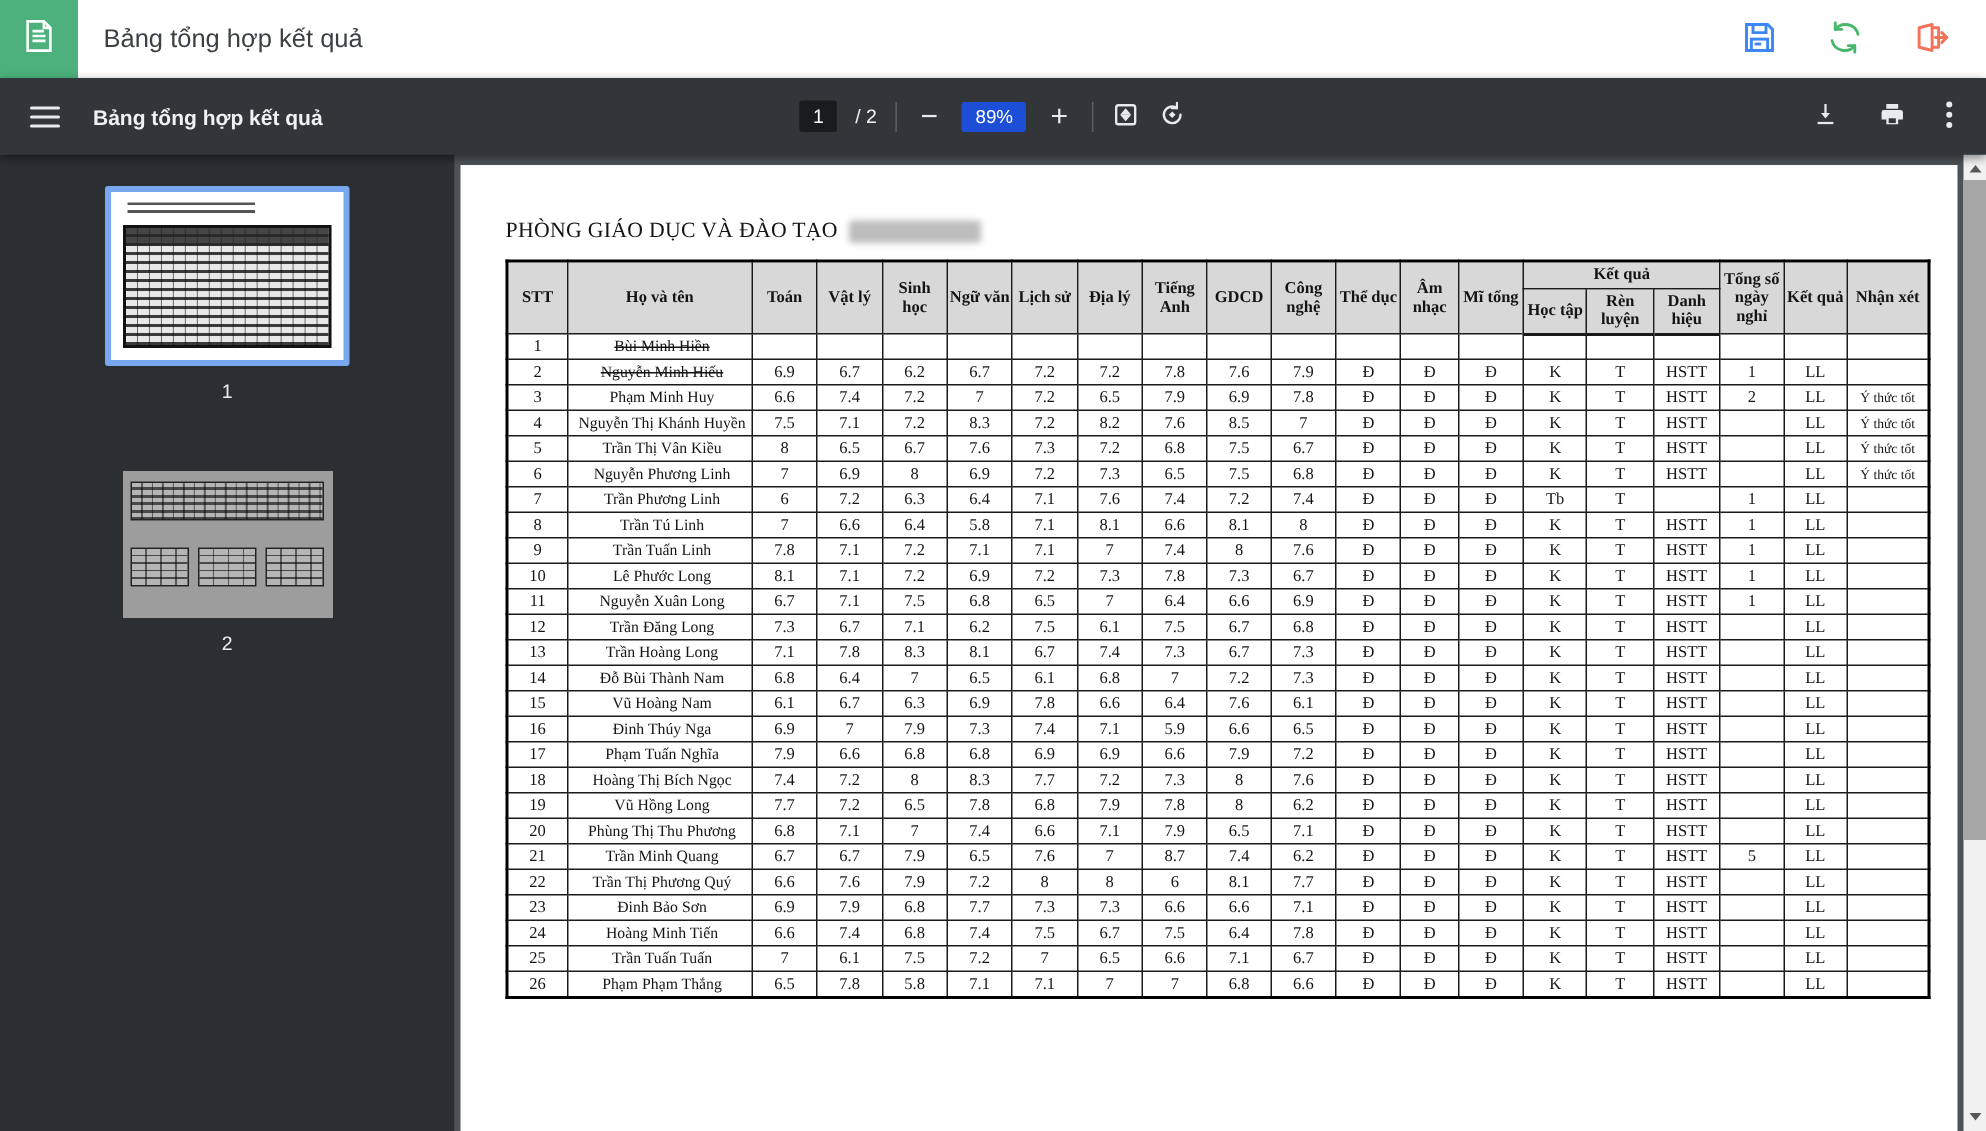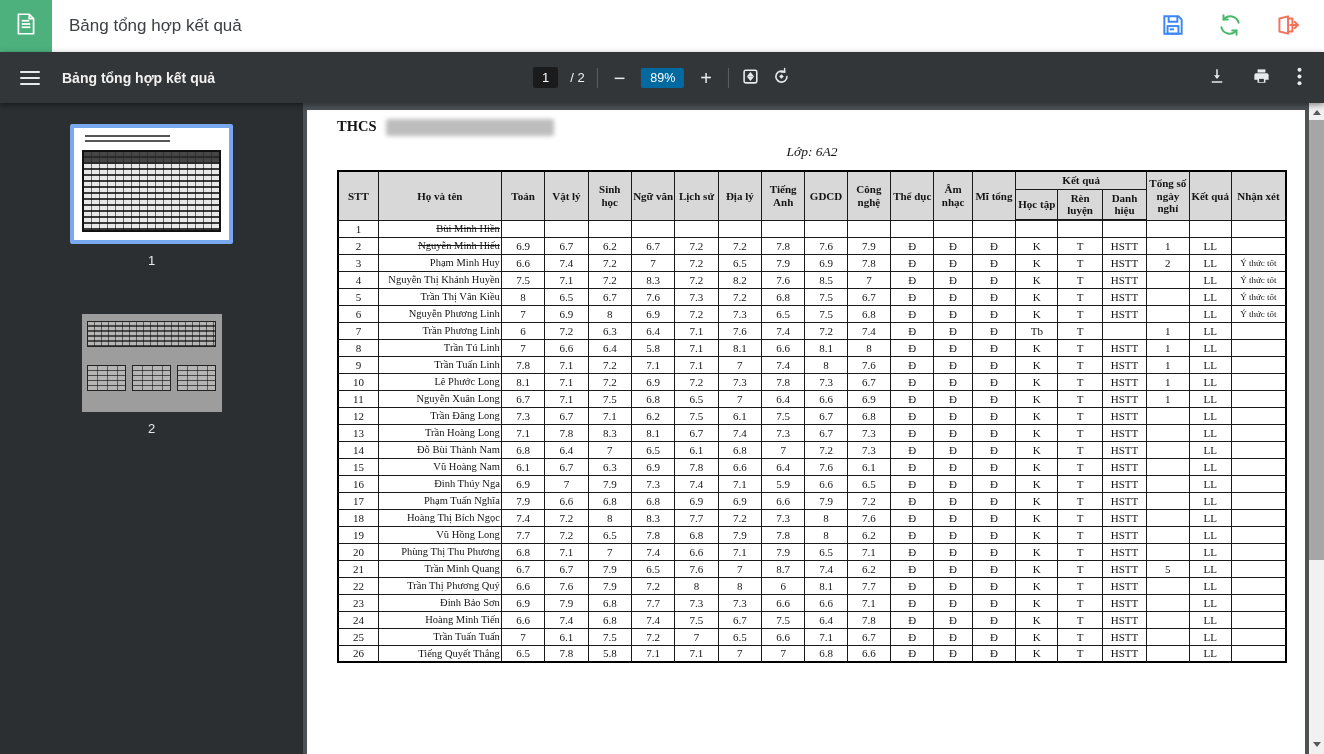--- a/index.html
+++ b/index.html
@@ -20,21 +20,21 @@
   
   .pdf-toolbar { height:51px; background:#323639; display:flex; align-items:center; color:#f1f1f1; position:relative; box-shadow:0 2px 6px rgba(0,0,0,.45); z-index:5; }
   .hamburger { margin-left:20px; width:20px; display:flex; flex-direction:column; gap:4px; background:none; border:none; cursor:pointer; padding:0; }
   .hamburger span { display:block; height:2px; background:#e8eaed; border-radius:1px; }
   .toolbar-title { font-weight:bold; font-size:14px; margin-left:22px; color:#f1f1f1; }
   .toolbar-center { position:absolute; left:50%; transform:translateX(-50%); display:flex; align-items:center; gap:12px; }
   .page-box { background:#191b1c; color:#fff; font-size:13px; padding:3px 9px; border-radius:2px; }
   .page-total { font-size:13px; color:#f1f1f1; }
   .tb-sep { width:1px; height:20px; background:#5c6064; }
   .zoom-btn { background:none; border:none; color:#e8eaed; font-size:20px; line-height:1; cursor:pointer; padding:0 4px; }
-  .zoom-box { background:#0369a1; color:#fff; font-size:12.5px; padding:3px 9px; border-radius:2px; }
+  .zoom-box { background:#1d4ed8; color:#fff; font-size:12.5px; padding:3px 9px; border-radius:2px; }
   .toolbar-right { margin-left:auto; display:flex; align-items:center; gap:26px; margin-right:22px; }
 
   
   .main { display:flex; height:651px; }
   .sidebar { width:303px; background:#2b2f32; position:relative; flex:0 0 auto; padding-top:21px; }
   .thumb-wrap { display:flex; flex-direction:column; align-items:center; }
   .thumb1 { width:163px; height:120px; background:#fff; border:4px solid #7aa8f0; border-radius:2px; position:relative; cursor:pointer; }
   .thumb1-lines { position:absolute; left:7%; top:6%; width:55%; height:7%; background:repeating-linear-gradient(to bottom, #555 0 2px, transparent 2px 5px); }
   .thumb1-table { position:absolute; left:5%; right:5%; top:20%; bottom:7%;
     background:
@@ -69,21 +69,21 @@
   .redacted { display:inline-block; vertical-align:middle; background:#bdbdbd; filter:blur(2px); border-radius:2px; }
   .r1 { width:88px; height:15px; margin-left:4px; }
   .r2 { width:168px; height:17px; margin-left:6px; }
   .doc-title { width:1010px; text-align:center; font-weight:bold; font-size:15px; margin-top:17px; letter-spacing:.3px; }
   .doc-subtitle { width:1010px; text-align:center; font-style:italic; font-size:13.5px; margin-top:8px; }
 
   table.results { margin:10px 0 0 30px; border-collapse:collapse; table-layout:fixed; width:950px; font-size:11px; border:2px solid #000; }
   .results th, .results td { border:1px solid #1a1a1a; text-align:center; vertical-align:middle; padding:0 1px; height:17px; overflow:hidden; font-family:"Liberation Serif", serif; }
   .results thead th { background:#d8d8d8; font-weight:bold; font-size:11px; line-height:1.15; padding:2px 1px; border-bottom-width:2px; }
   .results thead tr.group th { border-bottom-width:1px; }
-  .results td.name { text-align:right; padding-left:4px; font-size:10.5px; white-space:nowrap; }
+  .results td.name { text-align:center; padding-left:4px; font-size:10.5px; white-space:nowrap; }
   .results td.name.struck { text-decoration:line-through; }
   .results td.remark { font-size:9px; white-space:nowrap; }
 
   
   .scrollbar { width:15px; background:#f1f1f1; position:relative; flex:0 0 auto; }
   .sb-arrow { position:absolute; left:0; width:15px; height:15px; display:flex; align-items:center; justify-content:center; cursor:pointer; }
   .sb-arrow.up { top:2px; }
   .sb-arrow.down { bottom:2px; }
   .tri-up { width:0; height:0; border-left:4px solid transparent; border-right:4px solid transparent; border-bottom:5px solid #585858; }
   .tri-down { width:0; height:0; border-left:4px solid transparent; border-right:4px solid transparent; border-top:5px solid #585858; }
@@ -222,25 +222,24 @@
             <div></div>
           </div>
       </div>
       <div class="thumb-label">2</div>
     </div>
 
   </div>
 
   <div class="viewer">
     <div class="page doc">
-      <div class="doc-line2">
-        <span>THCS</span>
-        <span class="redacted r2"></span>
+      <div class="doc-line1">
+        <span>PHÒNG GIÁO DỤC VÀ ĐÀO TẠO</span>
+        <span class="redacted r1"></span>
       </div>
-      <div class="doc-subtitle">Lớp: 6A2</div>
 
       <table class="results">
         <colgroup>
           <col style="width:40px">
             <col style="width:122px">
           <col style="width:43px">
             <col style="width:43px">
             <col style="width:43px">
             <col style="width:43px">
           <col style="width:43px">
@@ -831,21 +830,21 @@
               <td>Đ</td>
               <td>K</td>
               <td>T</td>
               <td>HSTT</td>
               <td></td>
               <td>LL</td>
               <td class="remark"></td>
             </tr>
             <tr>
               <td>26</td>
-              <td class="name">Tiếng Quyết Thắng</td>
+              <td class="name">Phạm Phạm Thắng</td>
               <td>6.5</td>
               <td>7.8</td>
               <td>5.8</td>
               <td>7.1</td>
               <td>7.1</td>
               <td>7</td>
               <td>7</td>
               <td>6.8</td>
               <td>6.6</td>
               <td>Đ</td>

